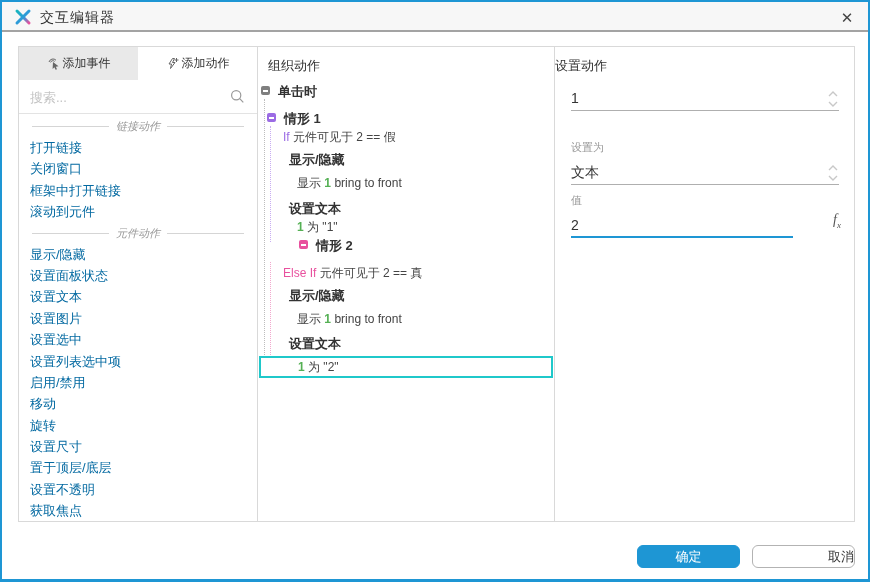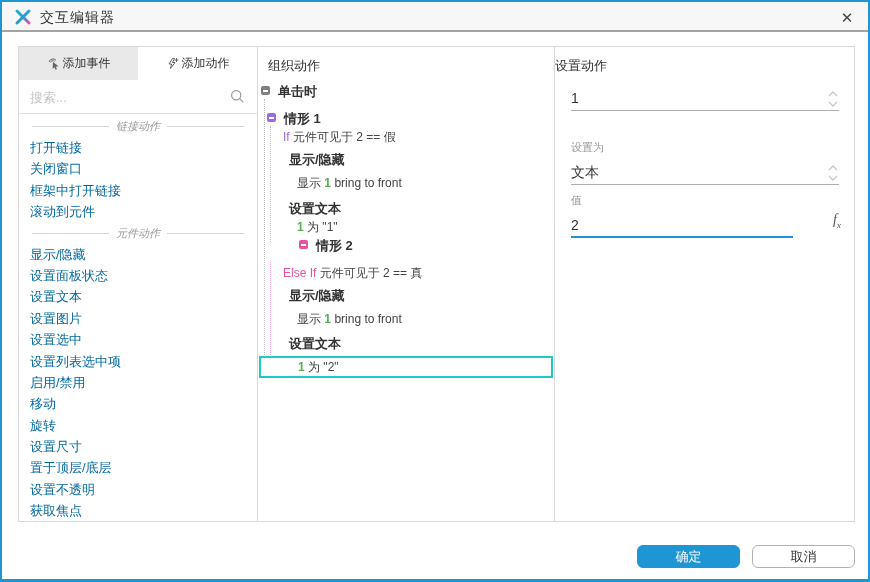--- a/index.html
+++ b/index.html
@@ -90,21 +90,21 @@
     font-size:14px; color:#555;
   }
   .fx-btn sub { font-size:9px; }
   .field-value-row.short { width:222px; }
   
   .btn {
     position:absolute; top:543px; height:23px; font-size:13px; line-height:21px;
     text-align:center; border-radius:6px; cursor:pointer;
   }
   .btn-ok { left:635px; width:103px; background:#1E96D4; color:#fff; border:1px solid #1E96D4; }
-  .btn-cancel { left:750px; width:103px; background:#fff; color:#333; border:1px solid #B3B3B3; }
+  .btn-cancel { left:750px; width:103px; background:#fff; color:#333; border:1px solid #B3B3B3;text-align:right; }
 </style>
 </head>
 <body>
 
 <div class="window">
 
   <div class="titlebar">
     <svg class="logo" viewBox="0 0 18 18">
       <defs>
         <linearGradient id="lg1" x1="0" y1="0" x2="1" y2="1">

